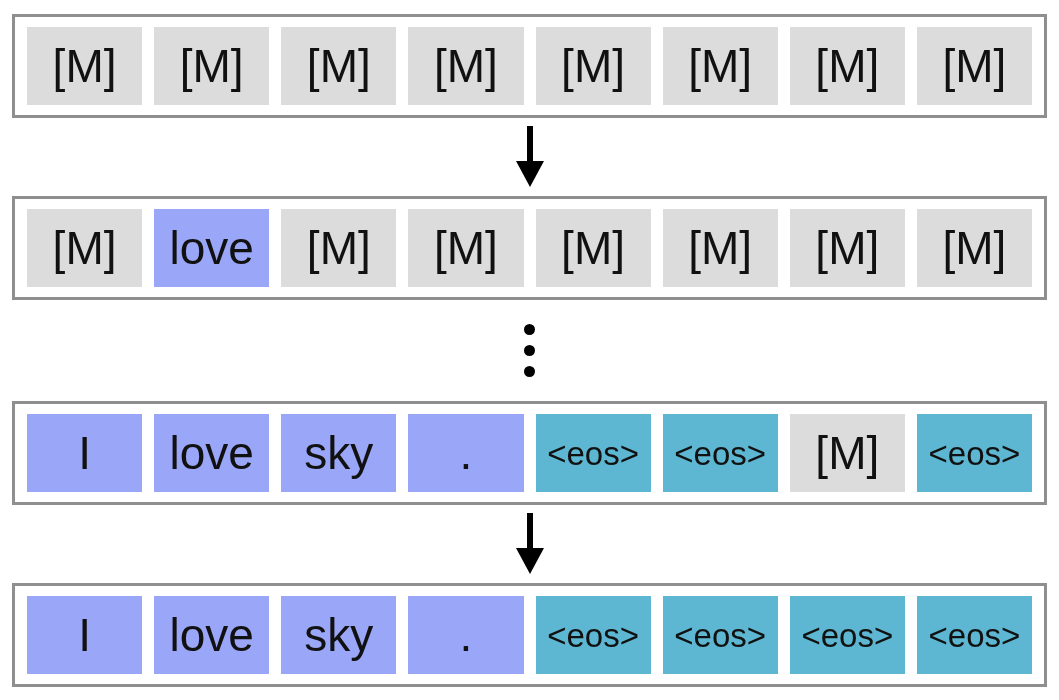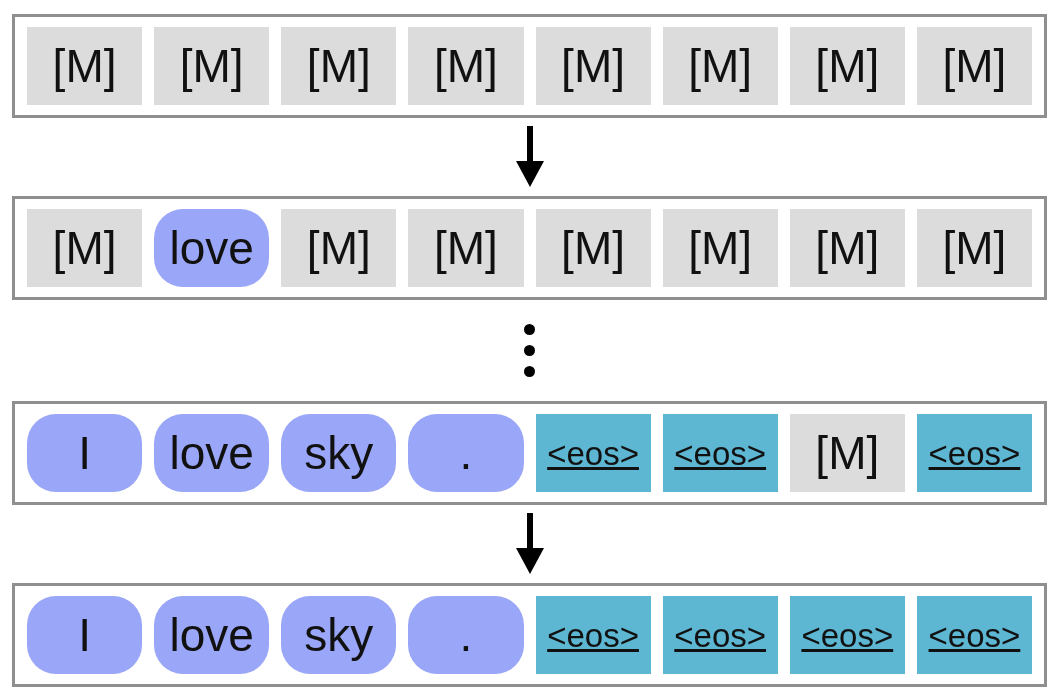--- a/index.html
+++ b/index.html
@@ -32,22 +32,22 @@
     flex:1;
     display:flex;
     align-items:center;
     justify-content:center;
     font-size:46px;
     line-height:1;
     color:var(--text);
     white-space:nowrap;
   }
   .token[data-type="mask"]{background:var(--mask-bg);}
-  .token[data-type="word"]{background:var(--word-bg);border-radius:29px;}
-  .token[data-type="eos"]{background:var(--eos-bg);font-size:33px;text-decoration:underline;}
+  .token[data-type="word"]{background:var(--word-bg);}
+  .token[data-type="eos"]{background:var(--eos-bg);font-size:33px;}
   .connector{
     display:flex;
     align-items:center;
     justify-content:center;
     color:var(--arrow);
   }
   .connector.arrow{height:78px;}
   .connector.dots{height:101px;flex-direction:column;gap:10px;}
   .dot{width:11px;height:11px;border-radius:50%;background:var(--arrow);}
 </style>

